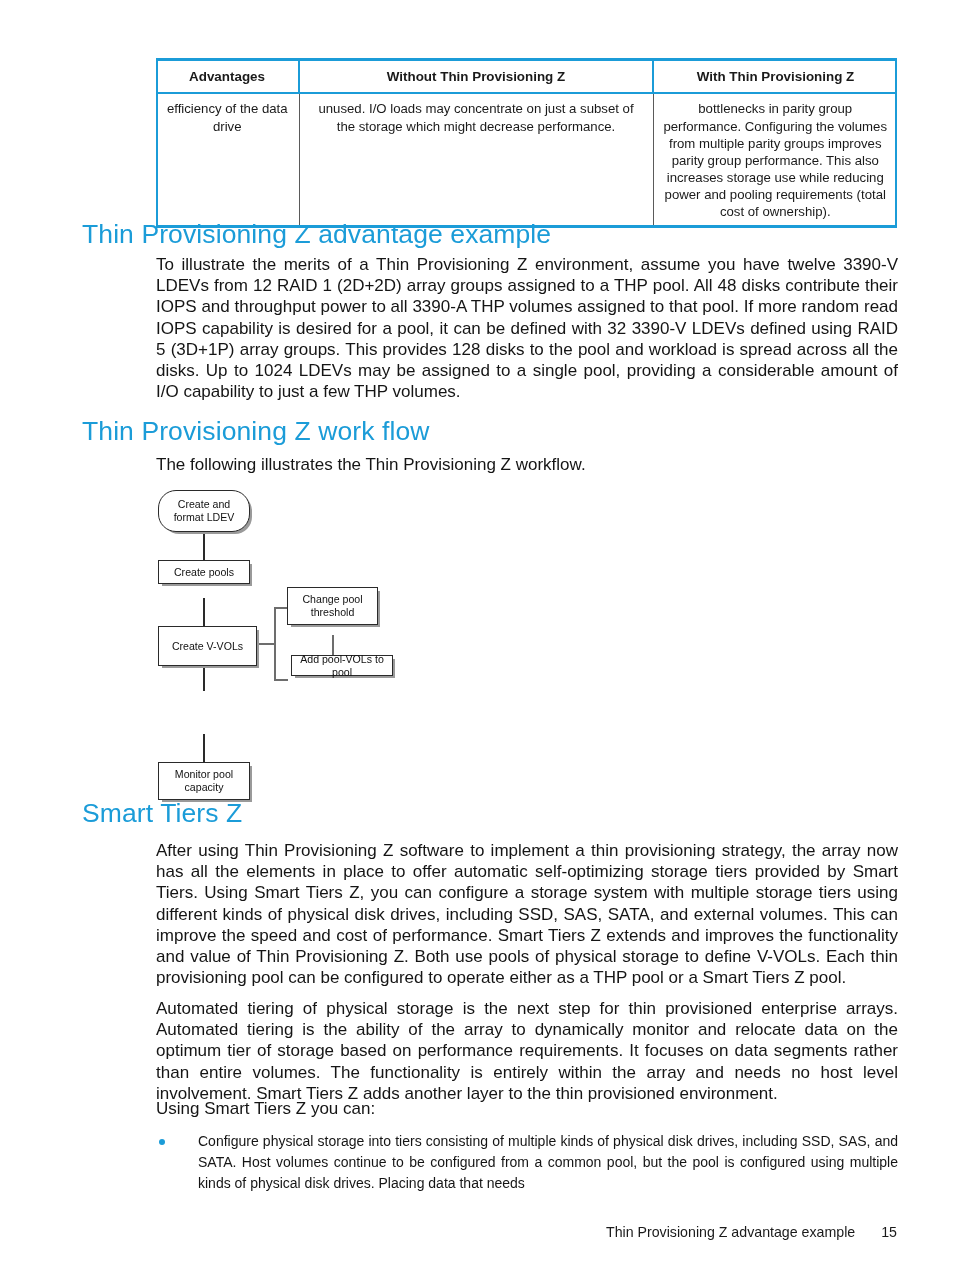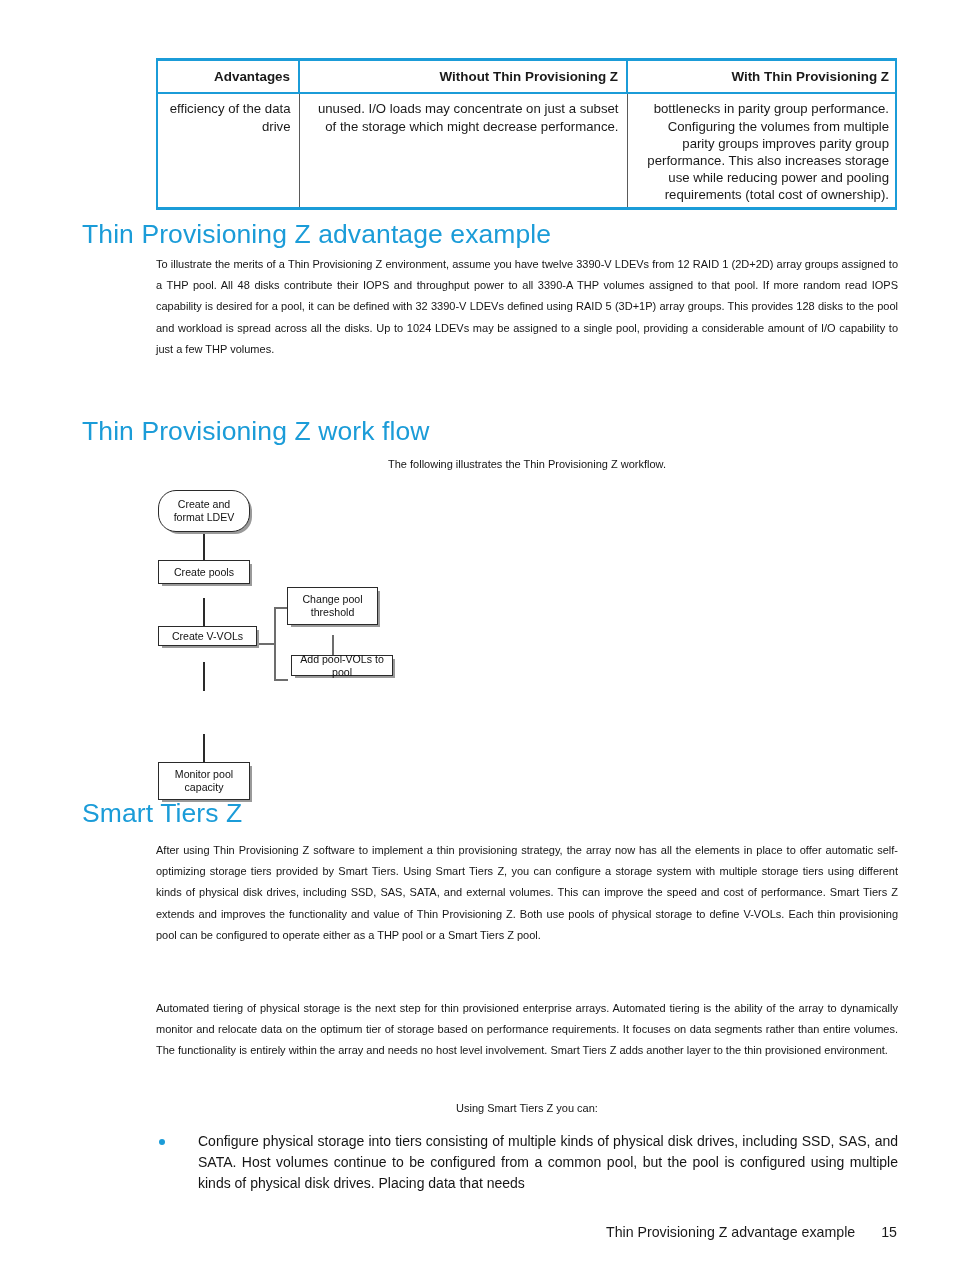--- a/index.html
+++ b/index.html
@@ -26,21 +26,21 @@
   table.cont-table {
     width: 100%;
     border-collapse: collapse;
     table-layout: fixed;
   }
   table.cont-table td, table.cont-table th {
     vertical-align: top;
     padding: 6px 8px 8px 8px;
     font-size: 13.2px;
     line-height: 1.30;
-    text-align: right;
+    text-align: center;
   }
   table.cont-table thead th {
     font-weight: bold;
     font-size: 13.4px;
     border-top: 3px solid #1B9CD8;
     border-bottom: 2px solid #1B9CD8;
     padding-top: 7px;
     padding-bottom: 7px;
   }
   table.cont-table thead th + th { border-left: 2px solid #1B9CD8; }
@@ -52,21 +52,21 @@
   .tbl-wrap::after {
     content: "";
     position: absolute;
     top: 0; bottom: 0;
     width: 2px;
     background: #1B9CD8;
   }
   .tbl-wrap::before { left: 0; }
   .tbl-wrap::after  { right: 0; }
   .col-a { width: 143px; }
-  .col-b { width: 328px; }
+  .col-b { width: 354px; }
 
   
   h1.sec-head {
     position: absolute;
     left: 82px;
     margin: 0;
     font-weight: normal;
     font-size: 26.5px;
     line-height: 1;
     color: #1B9CD8;
@@ -76,27 +76,27 @@
   #head-adv  { top: 221px; }
   #head-flow { top: 418px; }
   #head-smart{ top: 800px; }
 
   
   p.body-p {
     position: absolute;
     left: 156px;
     width: 742px;
     margin: 0;
-    font-size: 11px;
+    font-size: 17px;
     line-height: 21.2px;
     text-align: justify;
     text-justify: inter-word;
     color: #151515;
   }
-  p.body-p.nojust { text-align: center; }
+  p.body-p.nojust { text-align: left; }
 
   #p-adv      { top: 254px; }
   #p-flow     { top: 454px; }
   #p-smart1   { top: 840px; }
   #p-smart2   { top: 998px; }
   #p-smart3   { top: 1098px; }
 
   
   ul.bullets {
     position: absolute;
@@ -213,21 +213,21 @@
   <div class="conn gray" style="left:192px; top:150px; width:1.5px; height:20px;"></div>
 
   <div class="dbox" style="left:18px; top:5px; width:92px; height:42px;border-radius:18px;">
     <span>Create and format LDEV</span>
   </div>
 
   <div class="dbox" style="left:18px; top:75px; width:92px; height:24px;">
     <span>Create pools</span>
   </div>
 
-  <div class="dbox" style="left:18px; top:141px; width:99px; height:20px;">
+  <div class="dbox" style="left:18px; top:141px; width:99px; height:40px;">
     <span>Create V-VOLs</span>
   </div>
 
   <div class="dbox" style="left:147px; top:102px; width:91px; height:38px;">
     <span>Change pool threshold</span>
   </div>
 
   <div class="dbox" style="left:151px; top:170px; width:102px; height:21px;">
     <span>Add pool-VOLs to pool</span>
   </div>

